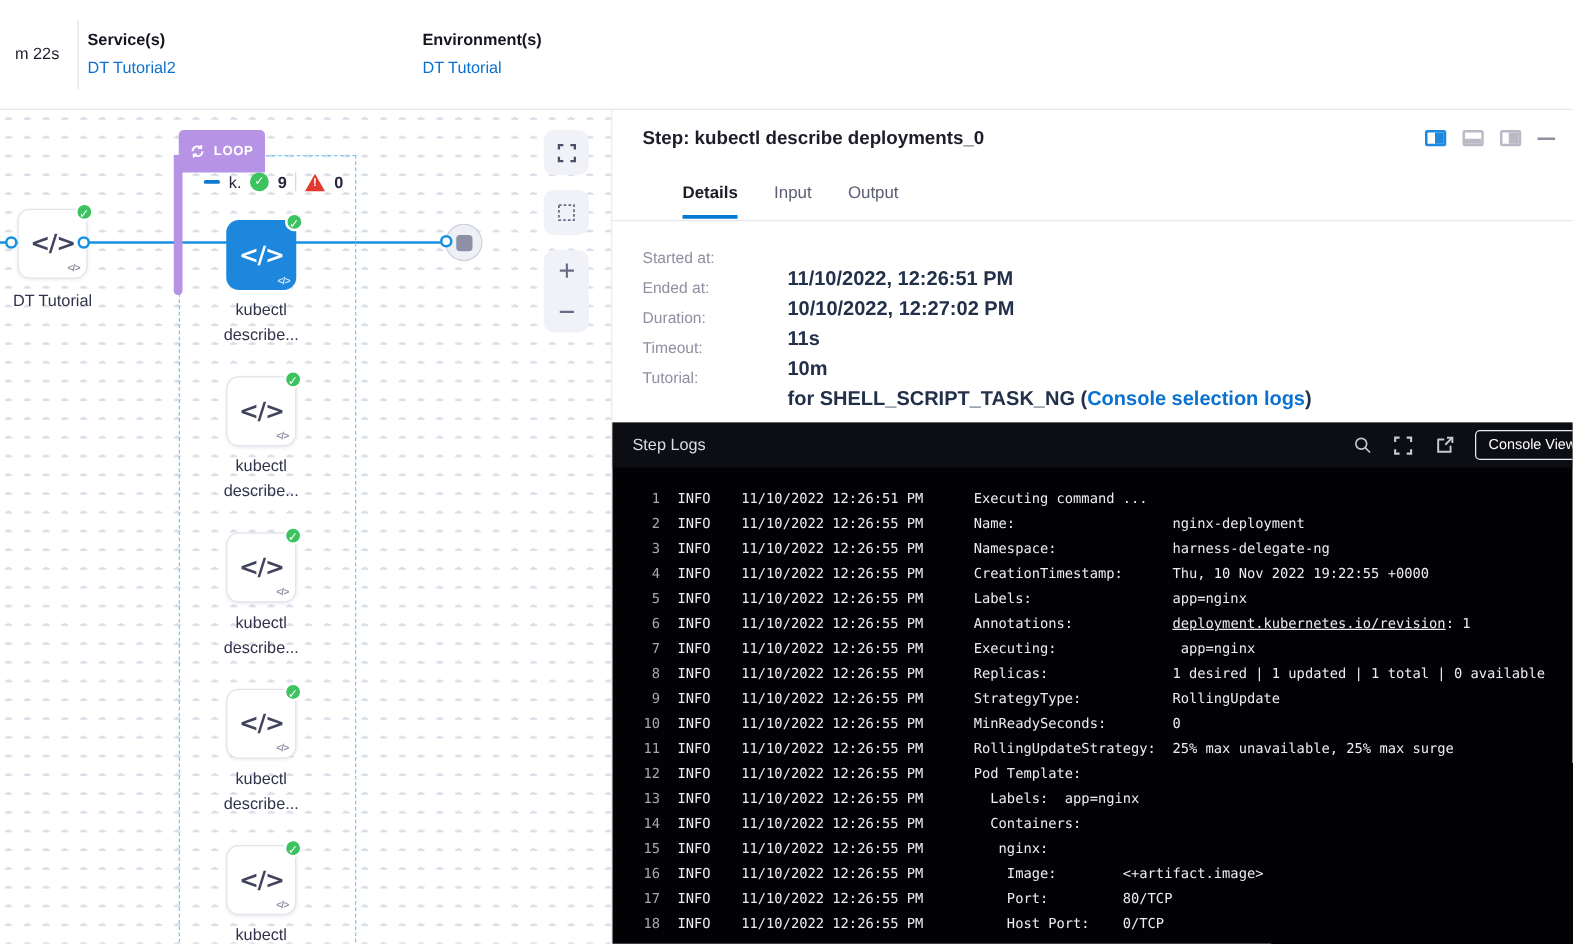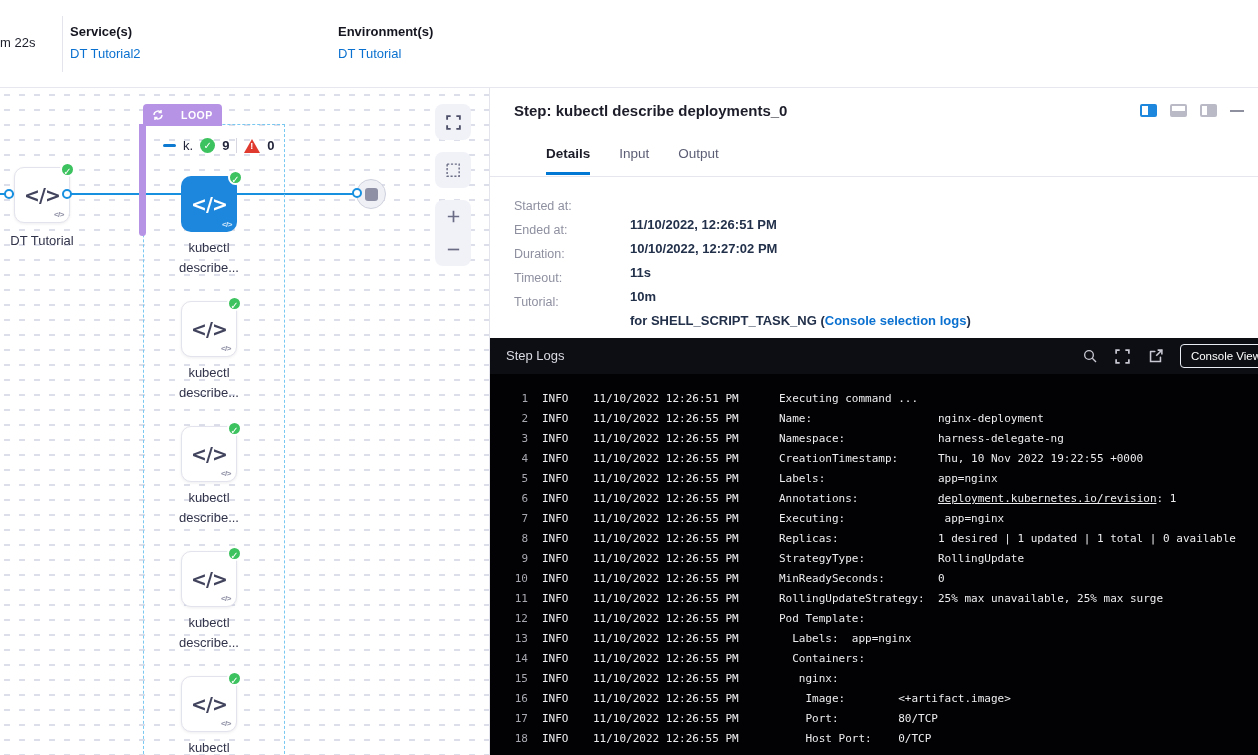--- a/index.html
+++ b/index.html
@@ -2,21 +2,21 @@
 <html><head>
 <meta charset="utf-8">
 <style>
   * { margin:0; padding:0; box-sizing:border-box; }
   html,body { width:1258px; height:755px; overflow:hidden; background:#fff;
               font-family:"Liberation Sans", sans-serif; }
 
   
   .topbar { position:absolute; left:0; top:0; width:1258px; height:88px; background:#fff;
             border-bottom:1px solid #e7e8ef; z-index:5; }
-  .duration { position:absolute; left:0; top:35px; font-size:13px; color:#1d1f2b; }
+  .duration { position:absolute; left:12px; top:35px; font-size:13px; color:#1d1f2b; }
   .topbar-divider { position:absolute; left:62px; top:16px; width:1px; height:56px; background:#e4e5ec; }
   .field-group { position:absolute; top:24px; }
   .field-label { font-size:13px; font-weight:700; color:#14151f; }
   .field-link  { font-size:13px; color:#0b71d0; margin-top:7px; cursor:pointer; }
   .fg-service { left:70px; } .fg-env { left:338px; }
 
   
   .canvas { position:absolute; left:0; top:88px; width:490px; height:667px; overflow:hidden;
             background:#fff; border-right:1px solid #e4e5ec;
             background-image:radial-gradient(ellipse 3px 1.2px at 7px 7px, #dcdfea 97%, transparent);
@@ -34,22 +34,22 @@
   .node.blue .mini-glyph { color:#cfe7fa; }
   .check-badge { position:absolute; right:-6px; top:-6px; width:15px; height:15px; border-radius:50%;
                  background:#3cc25e; border:2px solid #fff; color:#fff; font-size:10px; line-height:15px;
                  text-align:center; z-index:4; }
   .node-label { position:absolute; z-index:2; width:110px; text-align:center; font-size:13px;
                 color:#31334a; line-height:20px; }
 
   
   .loop-box { position:absolute; left:143px; top:36px; width:142px; height:640px;
               border:1px dashed #79c8f1; z-index:2; }
-  .loop-badge { position:absolute; left:143px; top:16px; height:22px; padding:0 9px; background:#b793e6;
-                border-radius:4px 4px 0 0; display:flex; align-items:center; gap:17px; z-index:3; cursor:pointer; }
+  .loop-badge { position:absolute; left:143px; top:16px; height:34px; padding:0 9px; background:#b793e6;
+                border-radius:4px 4px 0 0; display:flex; align-items:center; gap:7px; z-index:3; cursor:pointer; }
   .loop-badge span { color:#fff; font-size:10.5px; font-weight:700; letter-spacing:.5px; }
   .loop-bar { position:absolute; left:139px; top:36px; width:7px; height:112px; background:#b793e6;
               border-radius:0 0 4px 4px; z-index:2; }
   .group-header { position:absolute; left:163px; top:50px; display:flex; align-items:center; gap:7px; z-index:3; }
   .collapse-dash { width:13px; height:3px; background:#0d79d0; border-radius:2px; cursor:pointer; }
   .gh-name { font-size:13px; color:#23253b; }
   .gh-count { font-size:13px; font-weight:700; color:#23253b; }
   .gh-sep { width:1px; height:15px; background:#d6d7e0; }
   .warn-tri { width:0; height:0; border-left:8px solid transparent; border-right:8px solid transparent;
               border-bottom:14px solid #e03a2f; position:relative; }
@@ -80,21 +80,21 @@
   .minimize-dash { width:14px; height:2px; background:#8e90a0; cursor:pointer; }
 
   .tabs { position:absolute; left:24px; top:58px; display:flex; gap:29px;margin-left:32px; }
   .tab { font-size:13.5px; color:#5c5e75; padding-bottom:11px; cursor:pointer; }
   .tab.active { color:#1b1c28; font-weight:700; border-bottom:3px solid #0278d5; }
   .tabs-rule { position:absolute; left:0; top:88px; width:768px; height:1px; background:#e6e7ee; }
 
   .details { position:absolute; left:24px; top:106px; }
   .detail-row { display:flex; height:24px; align-items:center; }
   .detail-label { width:116px; font-size:12.5px; color:#8e90a0; }
-  .detail-value { font-size:13px; font-weight:700; color:#22304a;margin-top:36px; }
+  .detail-value { font-size:16px; font-weight:700; color:#22304a;margin-top:36px; }
   .detail-link { color:#0b71d0; font-weight:700; cursor:pointer; }
 
   
   .logs { position:absolute; left:0; top:250px; width:768px; height:417px; background:#020204; overflow:hidden; }
   .logs-header { position:relative; width:768px; height:36px; background:#0c0e13; }
   .logs-title { position:absolute; left:16px; top:10px; font-size:13px; color:#dadbe3; }
   .logs-actions { position:absolute; right:0; top:0; height:36px; display:flex; align-items:center; gap:16px; padding-right:0; }
   .logs-actions svg { cursor:pointer; }
   .console-view-btn { border:1px solid #e9ecf3; border-radius:4px; background:transparent; color:#fff;
                       font-size:11.5px; font-family:"Liberation Sans",sans-serif; padding:5px 10px; white-space:nowrap;

